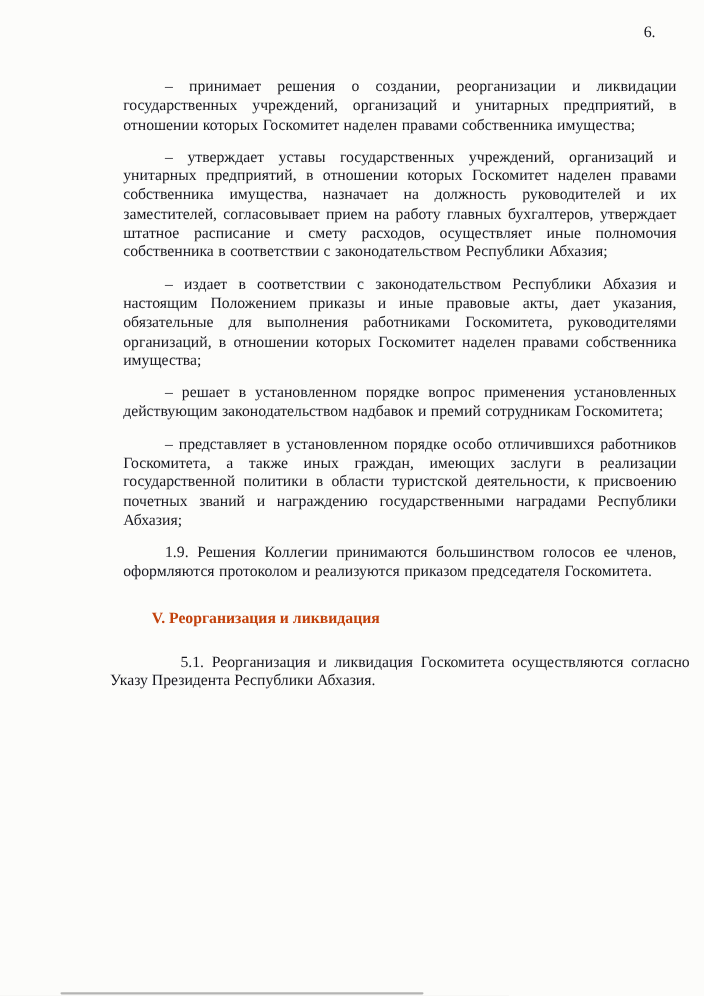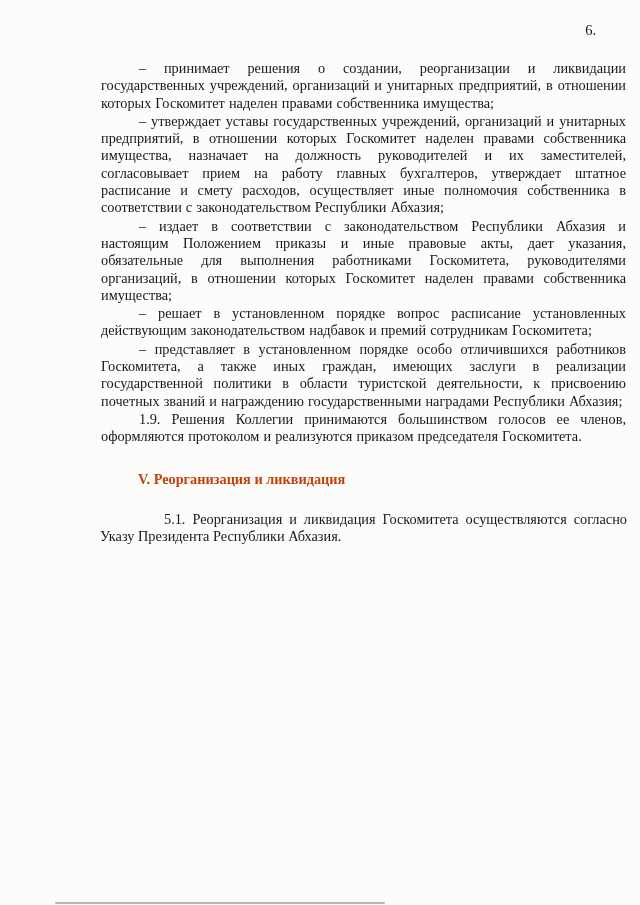--- a/index.html
+++ b/index.html
@@ -27,21 +27,21 @@
     font-size: 14.5px;
     color: #15151d;
   }
   .content {
     position: absolute;
     top: 59px;
     left: 100px;
     width: 527px;
   }
   .para {
-    margin: 1px;
+    margin: 12px;
     text-indent: 38px;
     text-align: justify;
     font-size: 14.3px;
     line-height: 17.3px;
     color: #17171f;
     word-spacing: 0.5px;
   }
   .section-heading {
     margin: 25px 0 0 0;
     text-indent: 38px;
@@ -73,21 +73,21 @@
 
 <div class="page">
 
   <div class="page-number">6.</div>
 
   <div class="content">
 
     <p class="para">– принимает решения о создании, реорганизации и ликвидации государственных учреждений, организаций и унитарных предприятий, в отношении которых Госкомитет наделен правами собственника имущества;</p>
     <p class="para">– утверждает уставы государственных учреждений, организаций и унитарных предприятий, в отношении которых Госкомитет наделен правами собственника имущества, назначает на должность руководителей и их заместителей, согласовывает прием на работу главных бухгалтеров, утверждает штатное расписание и смету расходов, осуществляет иные полномочия собственника в соответствии с законодательством Республики Абхазия;</p>
     <p class="para">– издает в соответствии с законодательством Республики Абхазия и настоящим Положением приказы и иные правовые акты, дает указания, обязательные для выполнения работниками Госкомитета, руководителями организаций, в отношении которых Госкомитет наделен правами собственника имущества;</p>
-    <p class="para">– решает в установленном порядке вопрос расписание установленных действующим законодательством надбавок и премий сотрудникам Госкомитета;</p>
+    <p class="para">– решает в установленном порядке вопрос применения установленных действующим законодательством надбавок и премий сотрудникам Госкомитета;</p>
     <p class="para">– представляет в установленном порядке особо отличившихся работников Госкомитета, а также иных граждан, имеющих заслуги в реализации государственной политики в области туристской деятельности, к присвоению почетных званий и награждению государственными наградами Республики Абхазия;</p>
     <p class="para">1.9. Решения Коллегии принимаются большинством голосов ее членов, оформляются протоколом и реализуются приказом председателя Госкомитета.</p>
 
     <p class="section-heading">V. Реорганизация и ликвидация</p>
 
     <p class="final-para">5.1. Реорганизация и ликвидация Госкомитета осуществляются согласно Указу Президента Республики Абхазия.</p>
 
   </div>
 
   <div class="scan-artifact"></div>

